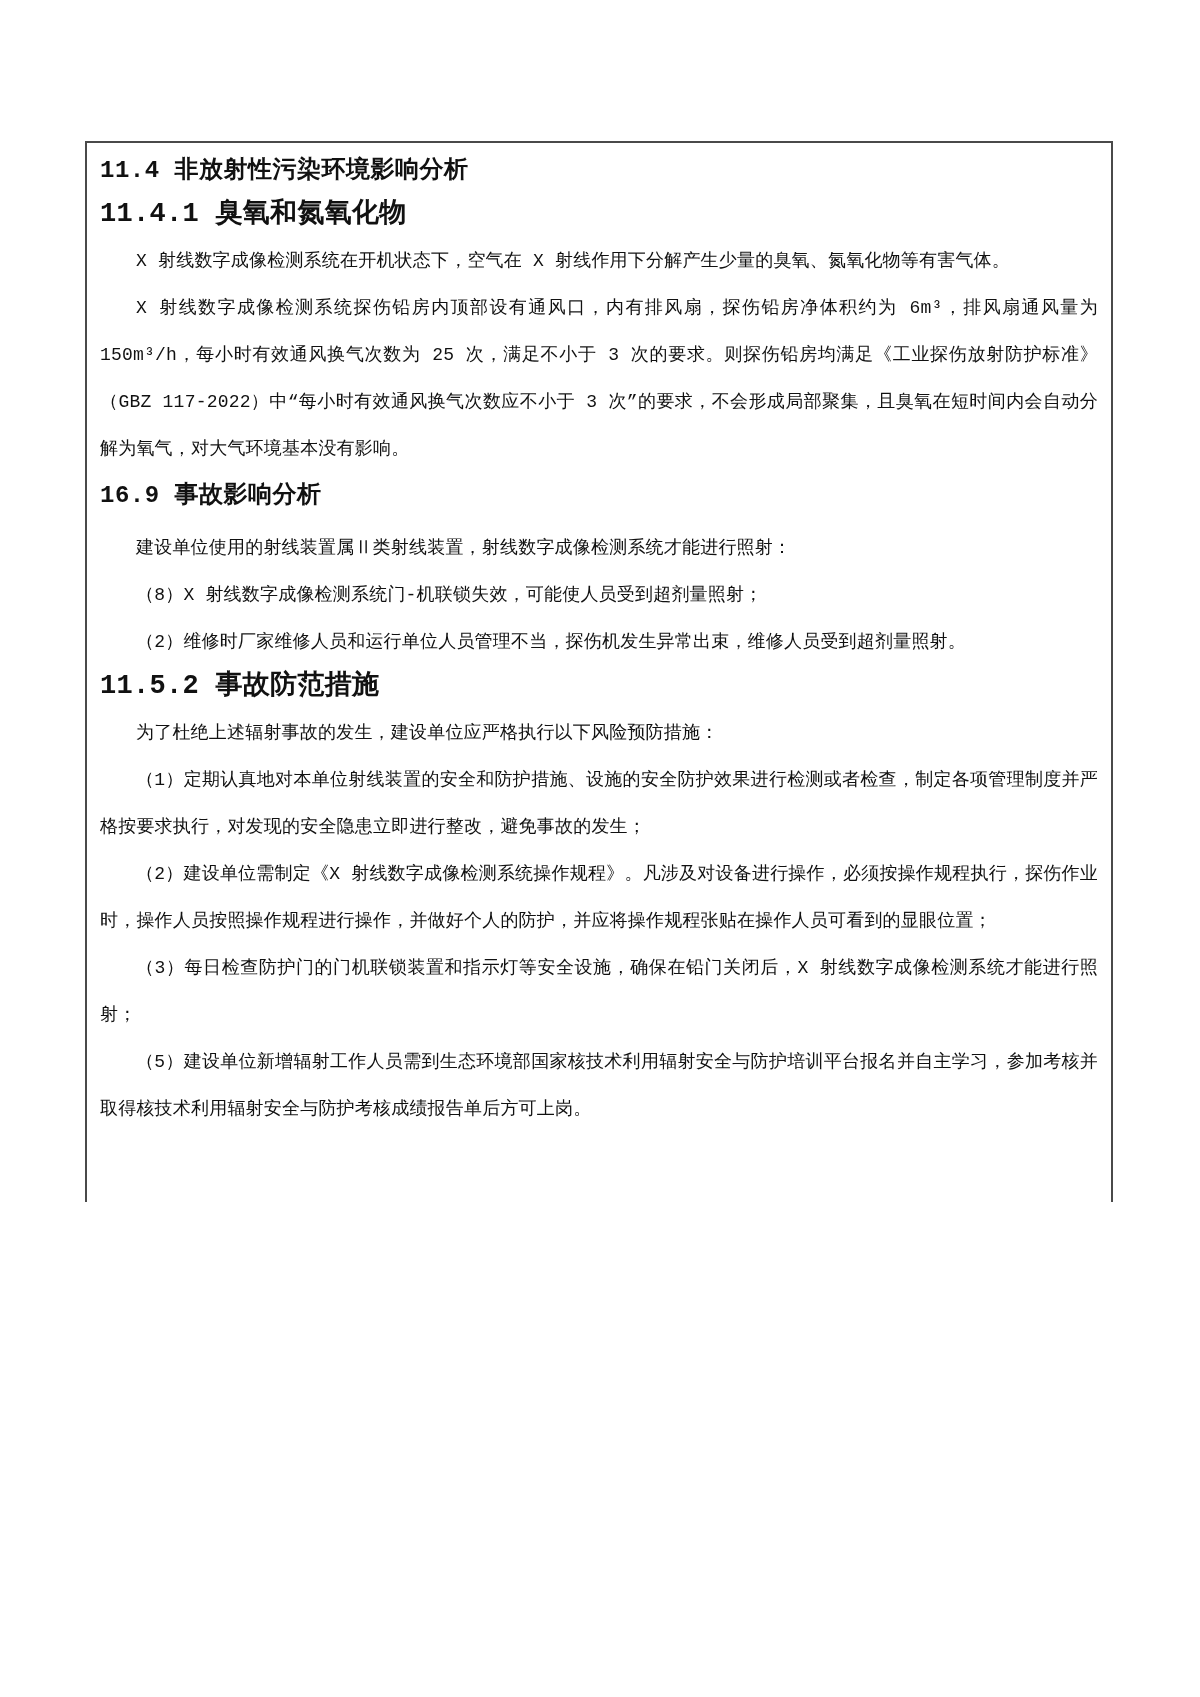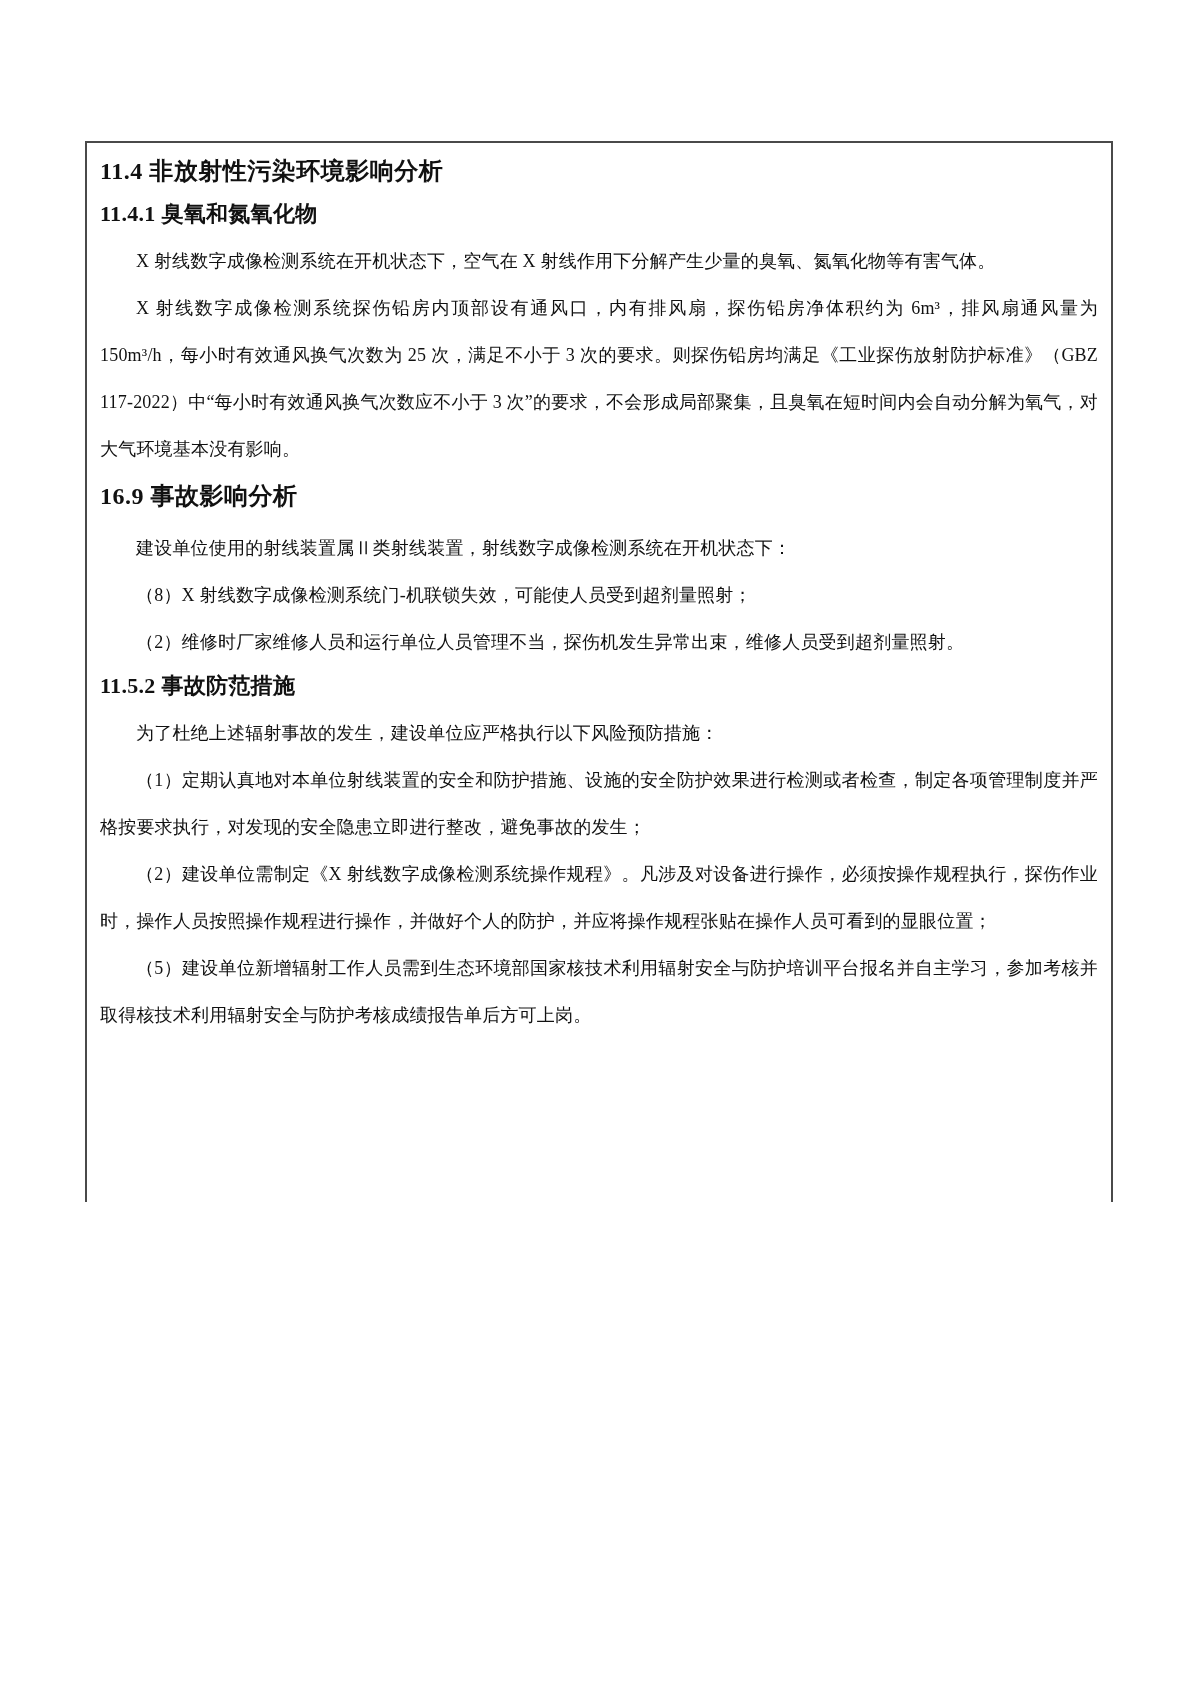--- a/index.html
+++ b/index.html
@@ -5,21 +5,21 @@
   html, body {
     margin: 0;
     padding: 0;
     background: #ffffff;
   }
   .sheet {
     position: relative;
     width: 1200px;
     height: 1202px;
     background: #ffffff;
-    font-family: Liberation Serif, serif;
+    font-family: Liberation Mono, monospace;
     color: #111111;
     overflow: hidden;
   }
   .content-box {
     position: absolute;
     left: 85px;
     top: 141px;
     width: 1028px;
     height: 1377px;
     box-sizing: border-box;
@@ -31,21 +31,21 @@
     background: #ffffff;
   }
   .content-box h1 {
     font-size: 24px;
     font-weight: bold;
     line-height: 30px;
     margin: 8px 0 14px 0;
     letter-spacing: 0.5px;
   }
   .content-box h2 {
-    font-size: 22px;
+    font-size: 27px;
     font-weight: bold;
     line-height: 28px;
     margin: 6px 0 10px 0;
     letter-spacing: 0.3px;
   }
   .content-box p {
     font-size: 18px;
     line-height: 47px;
     margin: 0;
     text-indent: 2em;
@@ -66,23 +66,24 @@
 </head>
 <body>
 
 <div class="sheet">
   <div class="content-box">
     <h1>11.4 非放射性污染环境影响分析</h1>
     <h2>11.4.1 臭氧和氮氧化物</h2>
     <p>X 射线数字成像检测系统在开机状态下，空气在 X 射线作用下分解产生少量的臭氧、氮氧化物等有害气体。</p>
     <p>X 射线数字成像检测系统探伤铅房内顶部设有通风口，内有排风扇，探伤铅房净体积约为 6m³，排风扇通风量为 150m³/h，每小时有效通风换气次数为 25 次，满足不小于 3 次的要求。则探伤铅房均满足《工业探伤放射防护标准》（GBZ 117-2022）中“每小时有效通风换气次数应不小于 3 次”的要求，不会形成局部聚集，且臭氧在短时间内会自动分解为氧气，对大气环境基本没有影响。</p>
     <h1>16.9 事故影响分析</h1>
-    <p>建设单位使用的射线装置属Ⅱ类射线装置，射线数字成像检测系统在开机状态下：</p>
+    <p>建设单位使用的射线装置属Ⅱ类射线装置，射线数字成像检测系统才能进行照射：</p>
     <p>（8）X 射线数字成像检测系统门-机联锁失效，可能使人员受到超剂量照射；</p>
     <p>（2）维修时厂家维修人员和运行单位人员管理不当，探伤机发生异常出束，维修人员受到超剂量照射。</p>
     <h2>11.5.2 事故防范措施</h2>
     <p>为了杜绝上述辐射事故的发生，建设单位应严格执行以下风险预防措施：</p>
     <p>（1）定期认真地对本单位射线装置的安全和防护措施、设施的安全防护效果进行检测或者检查，制定各项管理制度并严格按要求执行，对发现的安全隐患立即进行整改，避免事故的发生；</p>
     <p>（2）建设单位需制定《X 射线数字成像检测系统操作规程》。凡涉及对设备进行操作，必须按操作规程执行，探伤作业时，操作人员按照操作规程进行操作，并做好个人的防护，并应将操作规程张贴在操作人员可看到的显眼位置；</p>
+    <p>（3）每日检查防护门的门机联锁装置和指示灯等安全设施，确保在铅门关闭后，X 射线数字成像检测系统才能进行照射；</p>
     <p>（5）建设单位新增辐射工作人员需到生态环境部国家核技术利用辐射安全与防护培训平台报名并自主学习，参加考核并取得核技术利用辐射安全与防护考核成绩报告单后方可上岗。</p>
   </div>
   <div class="page-number">37</div>
 </div>
 
 </body></html>

